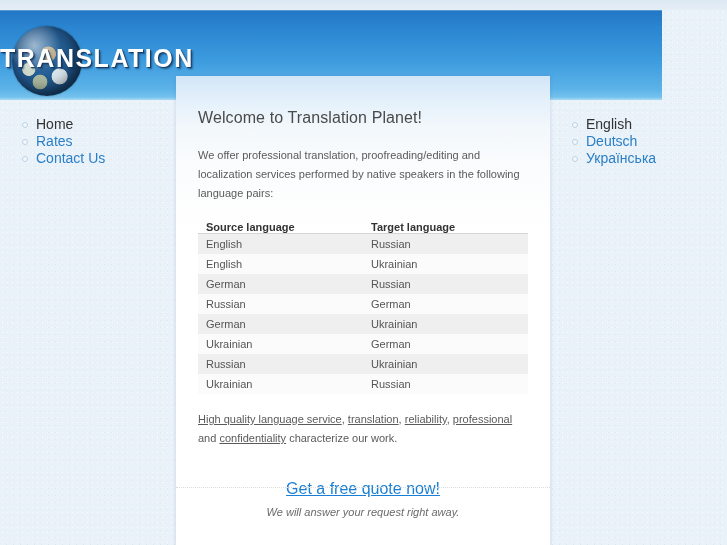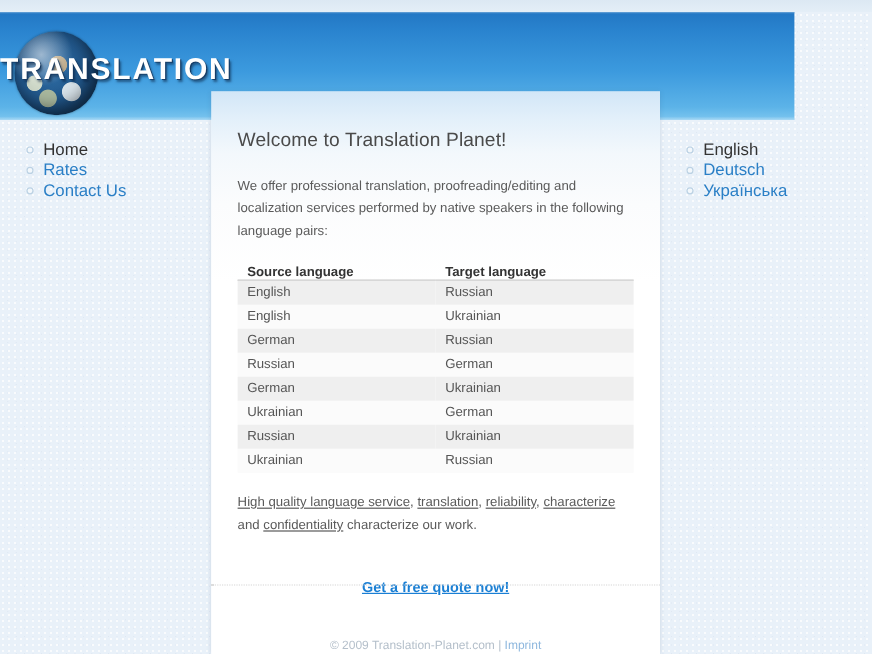--- a/index.html
+++ b/index.html
@@ -188,22 +188,22 @@
     color: #5a5a5a;
     text-decoration: underline;
     cursor: pointer;
   }
 
   #cta-block {
     text-align: center;
     padding-top: 32px;
   }
   #cta-link {
-    font-size: 12px;
-    font-weight: bold;
+    font-size: 16px;
+    font-weight: normal;
     color: #1a7fd4;
     text-decoration: underline;
     cursor: pointer;
   }
   #cta-sub {
     margin: 0;
     padding-top: 8px;
     font-size: 11px;
     font-style: italic;
     color: #6a6a6a;
@@ -322,24 +322,24 @@
           <td>Russian</td>
           <td>Ukrainian</td>
         </tr>
         <tr>
           <td>Ukrainian</td>
           <td>Russian</td>
         </tr>
       </tbody>
     </table>
 
-    <p id="features-paragraph"><span class="inline-link">High quality language service</span><span>, </span><span class="inline-link">translation</span><span>, </span><span class="inline-link">reliability</span><span>, </span><span class="inline-link">characterize</span><span> and </span><span class="inline-link">confidentiality</span><span> characterize our work.</span></p>
+    <p id="features-paragraph"><span class="inline-link">High quality language service</span><span>, </span><span class="inline-link">translation</span><span>, </span><span class="inline-link">reliability</span><span>, </span><span class="inline-link">professional</span><span> and </span><span class="inline-link">confidentiality</span><span> characterize our work.</span></p>
 
     <div id="cta-block">
       <span id="cta-link">Get a free quote now!</span>
+      <p id="cta-sub">We will answer your request right away.</p>
     </div>
 
   </div>
 
   <div id="panel-divider"></div>
 
-  <div id="footer"><span>© 2009 Translation-Planet.com | </span><span class="imprint-link">Imprint</span></div>
 </div>
 
 </body></html>

